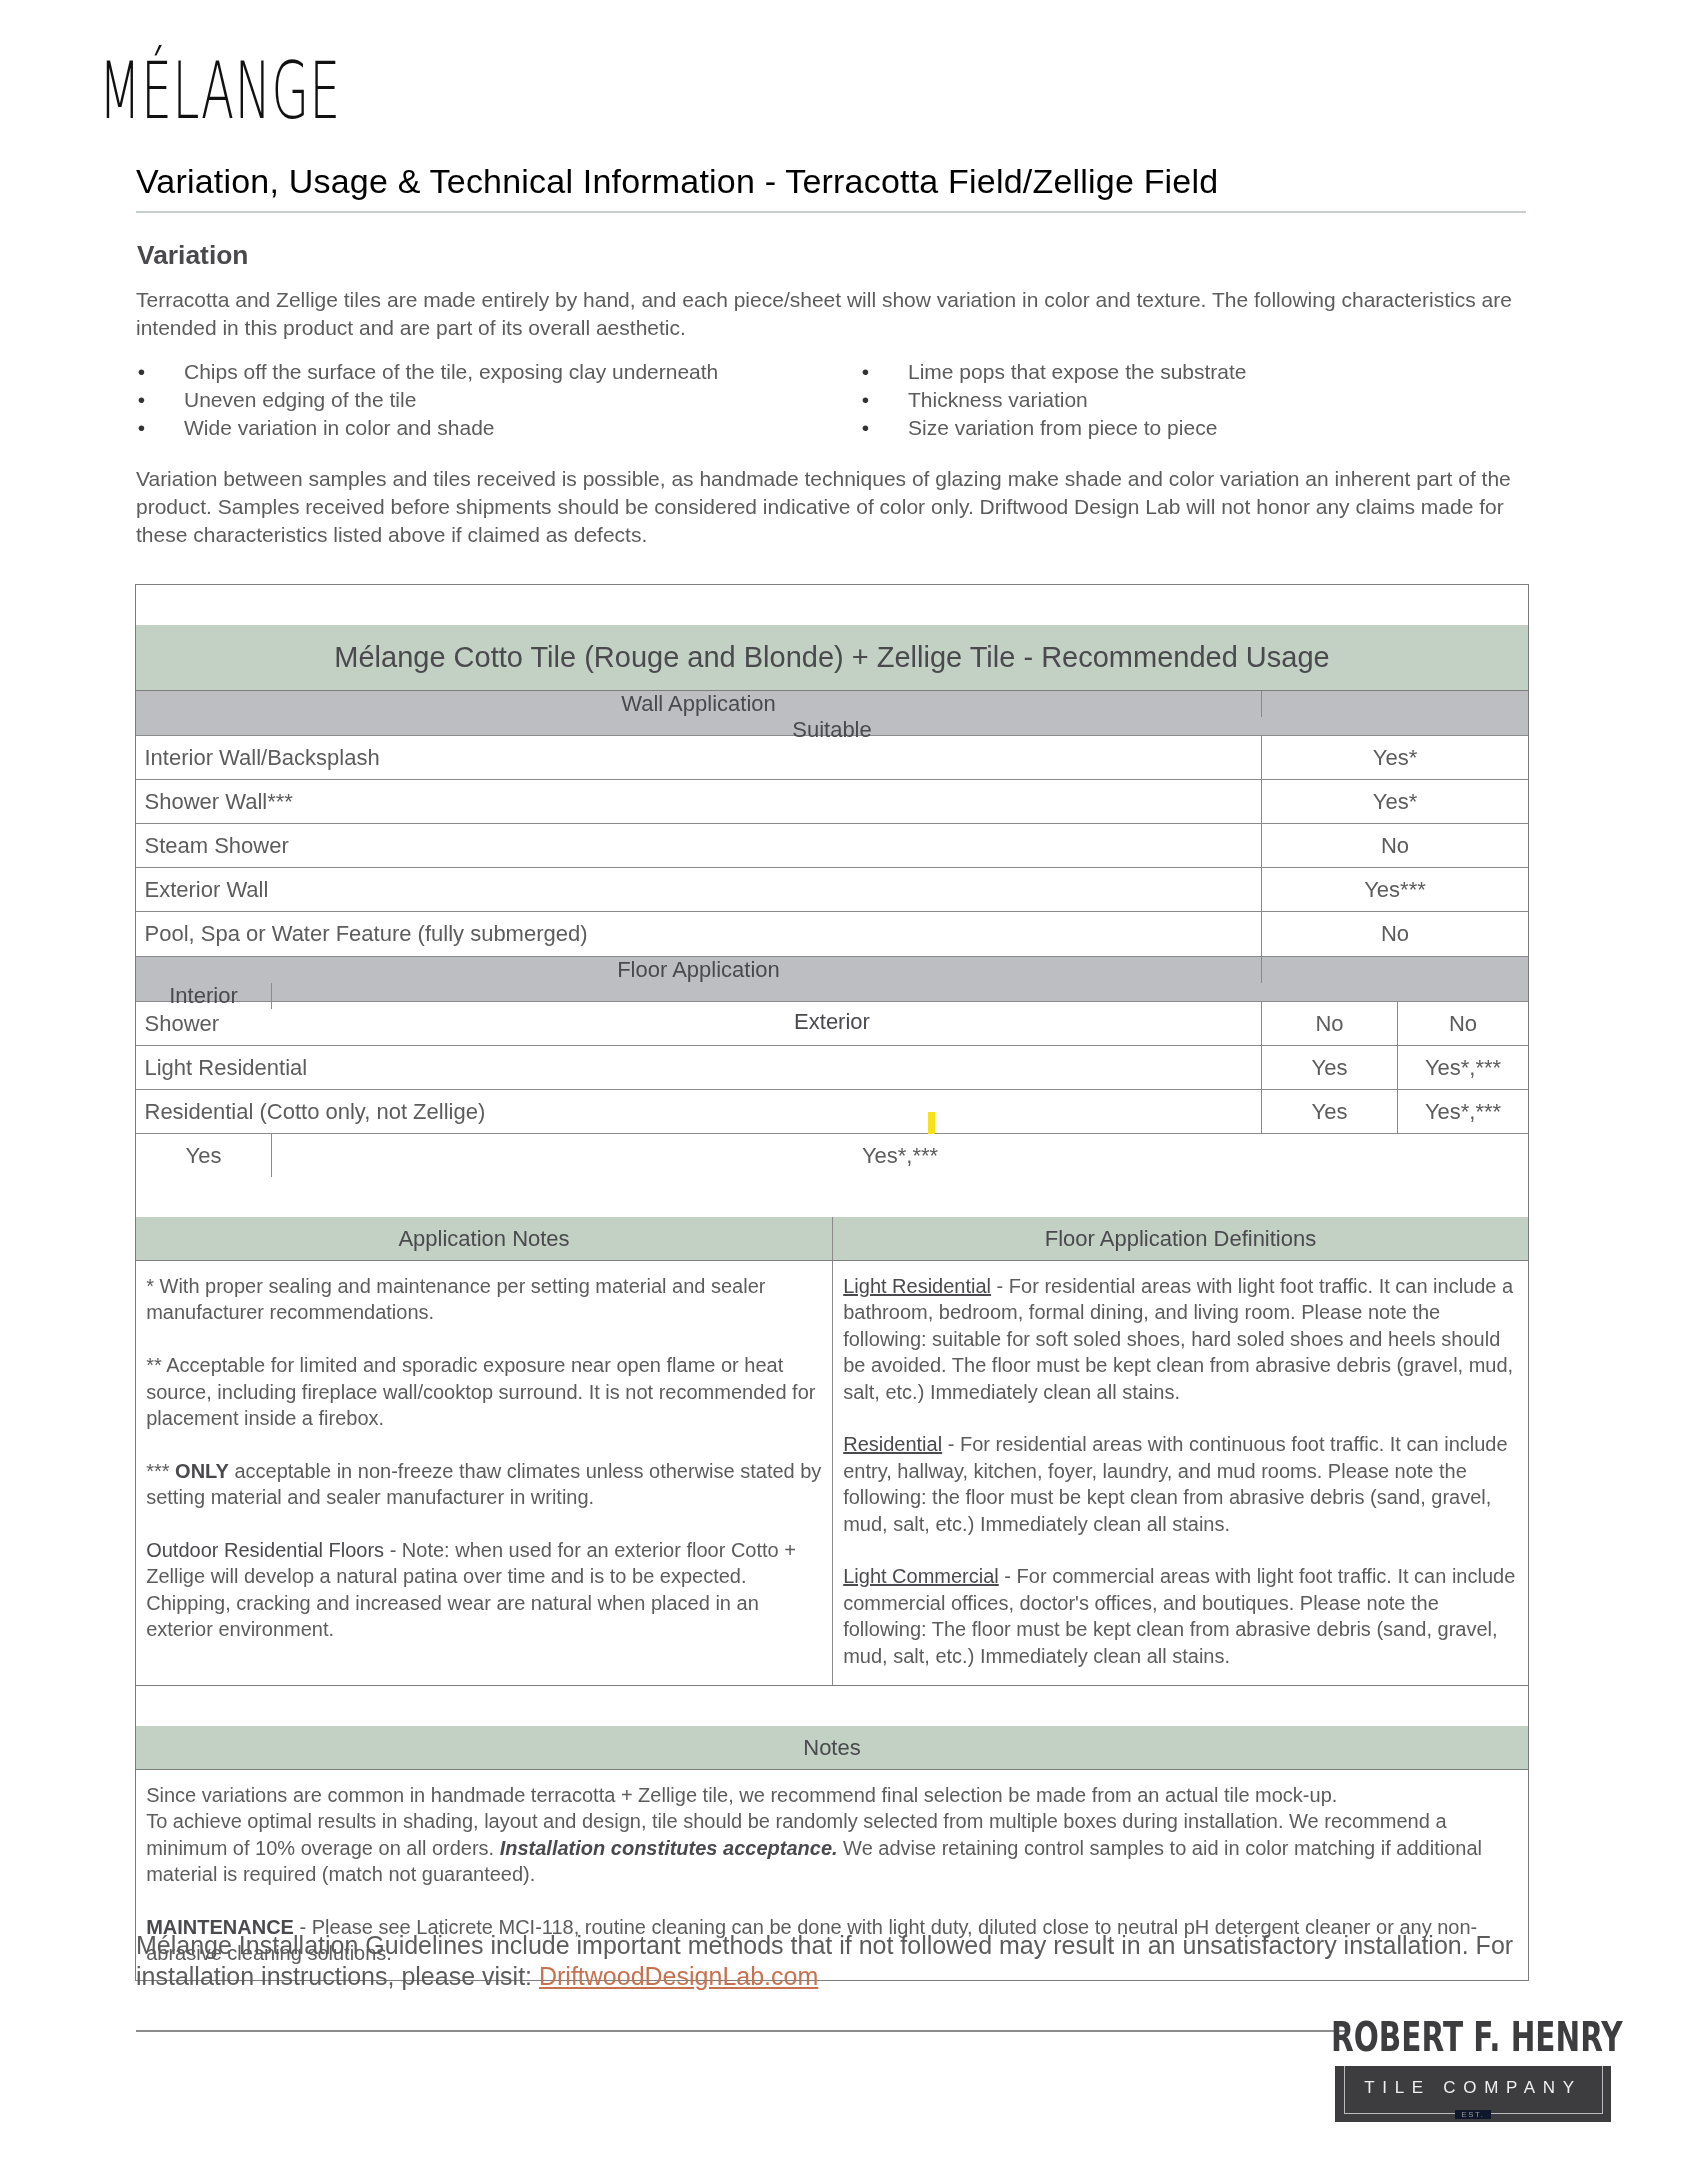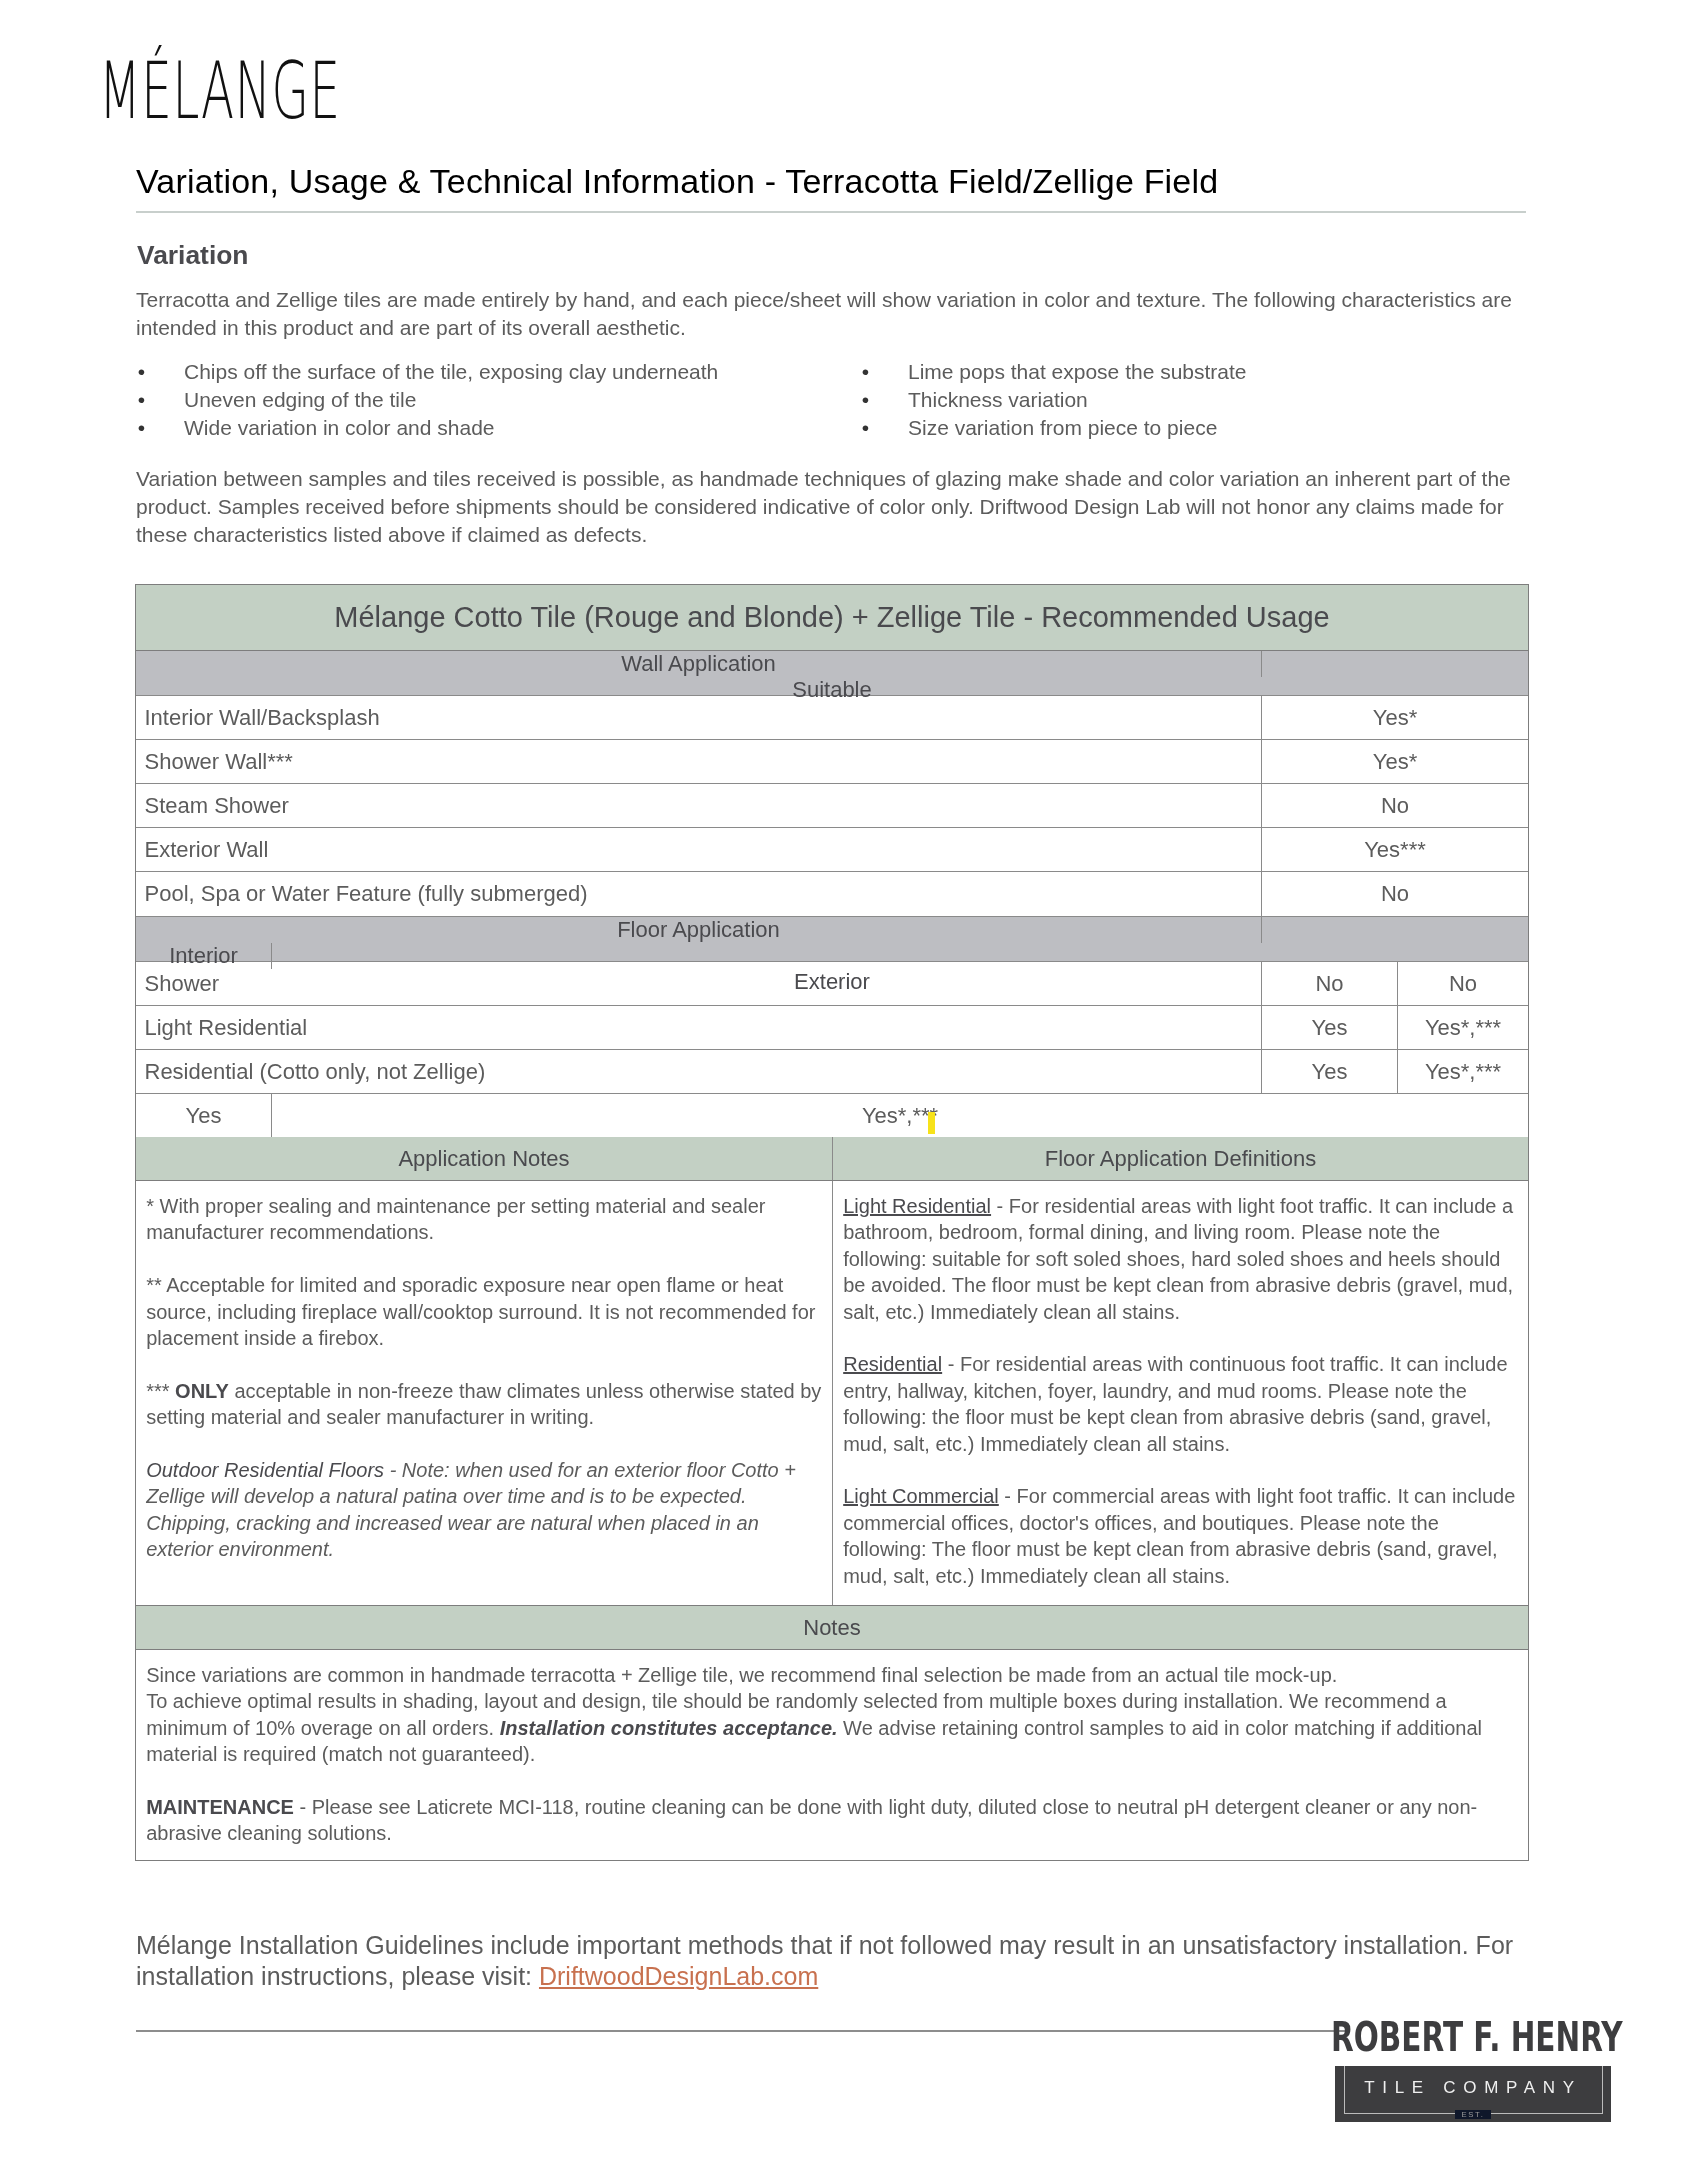--- a/index.html
+++ b/index.html
@@ -19,21 +19,21 @@
   .intro { left: 136px; top: 286px; width: 1397px; }
   .bullets { top: 358px; margin: 0; padding: 0; list-style: none; }
   .bullets li { position: relative; padding-left: 48px; font-size: 21px; line-height: 28px; color: #5c5c5c; white-space: nowrap; }
   .bullets li::before { content: "\2022"; position: absolute; left: 1.7px; top: 0; color: #333; }
   .bullets.left { left: 136px; }
   .bullets.right { left: 860px; }
   .disclaimer { left: 136px; top: 465px; width: 1397px; }
 
   
   .tbl { left: 135px; top: 584px; width: 1394px; border: 1.7px solid #7d7d7d; box-sizing: border-box; }
-  .band-green { background: #c3d0c4; color: #4a4a4e; text-align: center; }
+  .band-green { background: #c3d0c4; color: #4a4a4e; text-align: center; margin-top: 40px; }
   .band-grey { background: #bdbec2; color: #4a4a4e; flex-direction: column; }
   .tbl-title { height: 65px; line-height: 65px; font-size: 29px; border-bottom: 1.7px solid #7d7d7d; }
   .row { display: flex; border-bottom: 1.7px solid #8a8a8a; height: 43px; }
   .row.hdr { height: 44px; }
   .cell { display: flex; align-items: center; font-size: 22px; color: #5c5c5c; box-sizing: border-box; }
   .c-main { width: 1126px; padding-left: 8.5px; border-right: 1.7px solid #8a8a8a; }
   .c-suit { flex: 1; justify-content: center; }
   .c-int { width: 136px; justify-content: center; border-right: 1.7px solid #8a8a8a; }
   .c-ext { flex: 1; justify-content: center; }
   .hdr .cell { color: #4a4a4e; }
@@ -41,21 +41,21 @@
 
   .notes-hdr-row { display: flex; height: 43px; border-bottom: 1.7px solid #7d7d7d; }
   .notes-hdr-row .cell { justify-content: center; font-size: 22px; color: #4a4a4e; }
   .n-left { width: 697px; border-right: 1.7px solid #8a8a8a; box-sizing: border-box; }
   .n-right { flex: 1; }
   .notes-body { display: flex; height: 424px; border-bottom: 1.7px solid #7d7d7d; }
   .notes-body .n-left, .notes-body .n-right { padding: 12px 8.5px 0 10.2px; box-sizing: border-box; font-size: 20px; line-height: 26.4px; color: #5c5c5c; }
   .notes-body p { margin: 0 0 26.4px 0; }
   .notes-body .u { text-decoration: underline; color: #4a4a4e; }
   .notes-body .b { font-weight: bold; color: #4a4a4e; }
-  .notes-body .i { font-style: italic; }
+  .notes-body .i { }
 
   .gen-hdr { height: 43px; line-height: 43px; font-size: 22px; border-bottom: 1.7px solid #7d7d7d; }
   .gen-body { padding: 12px 10.2px 13.6px 10.2px; font-size: 20px; line-height: 26.4px; color: #5c5c5c; }
   .gen-body p { margin: 0; }
   .gen-body .gap { height: 26.4px; }
   .gen-body .bi { font-weight: bold; font-style: italic; color: #4a4a4e; }
   .gen-body .b { font-weight: bold; color: #4a4a4e; }
 
   .highlight-mark { left: 928px; top: 1112px; width: 6.8px; height: 22px; background: #f7e21a; }
 

